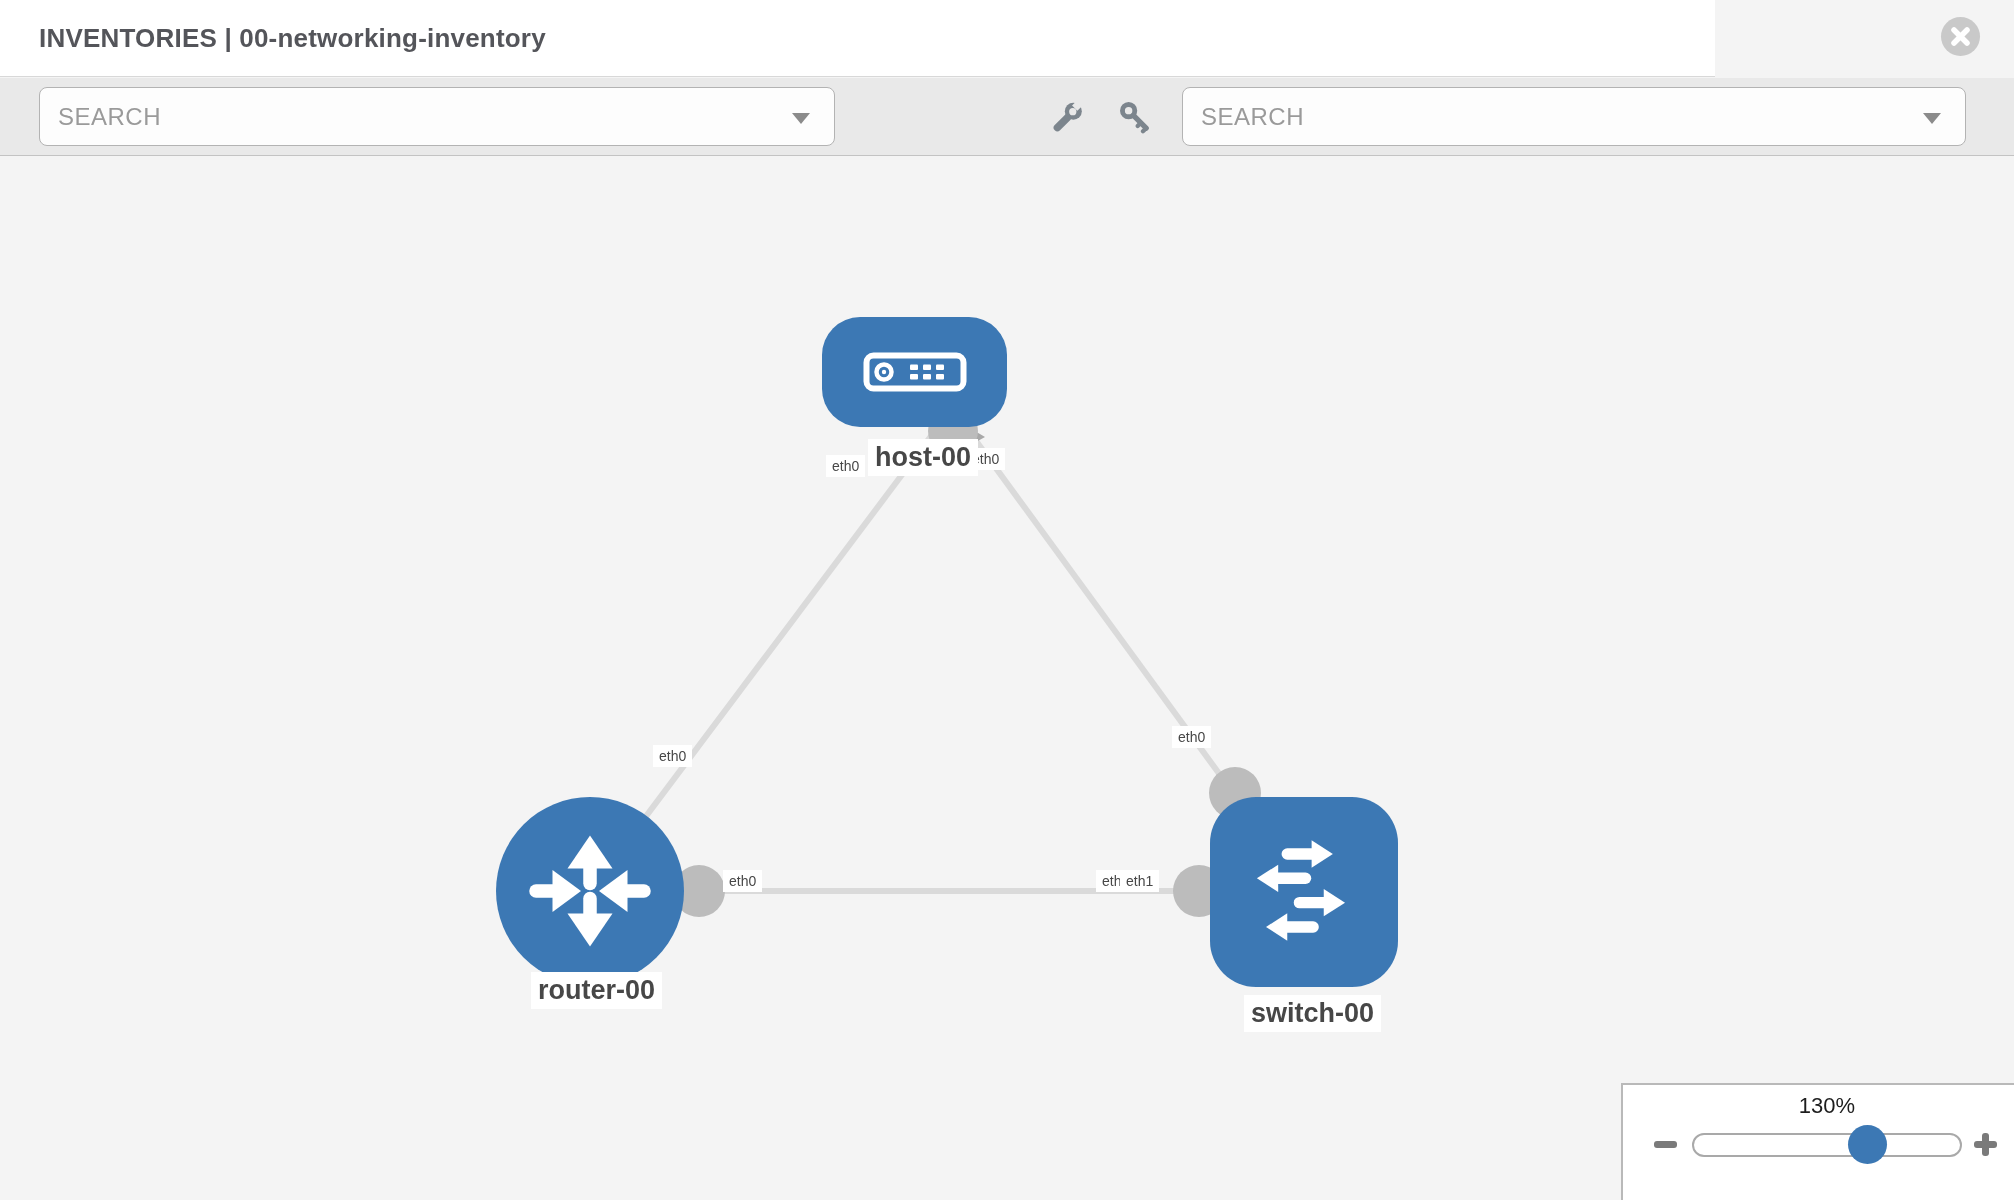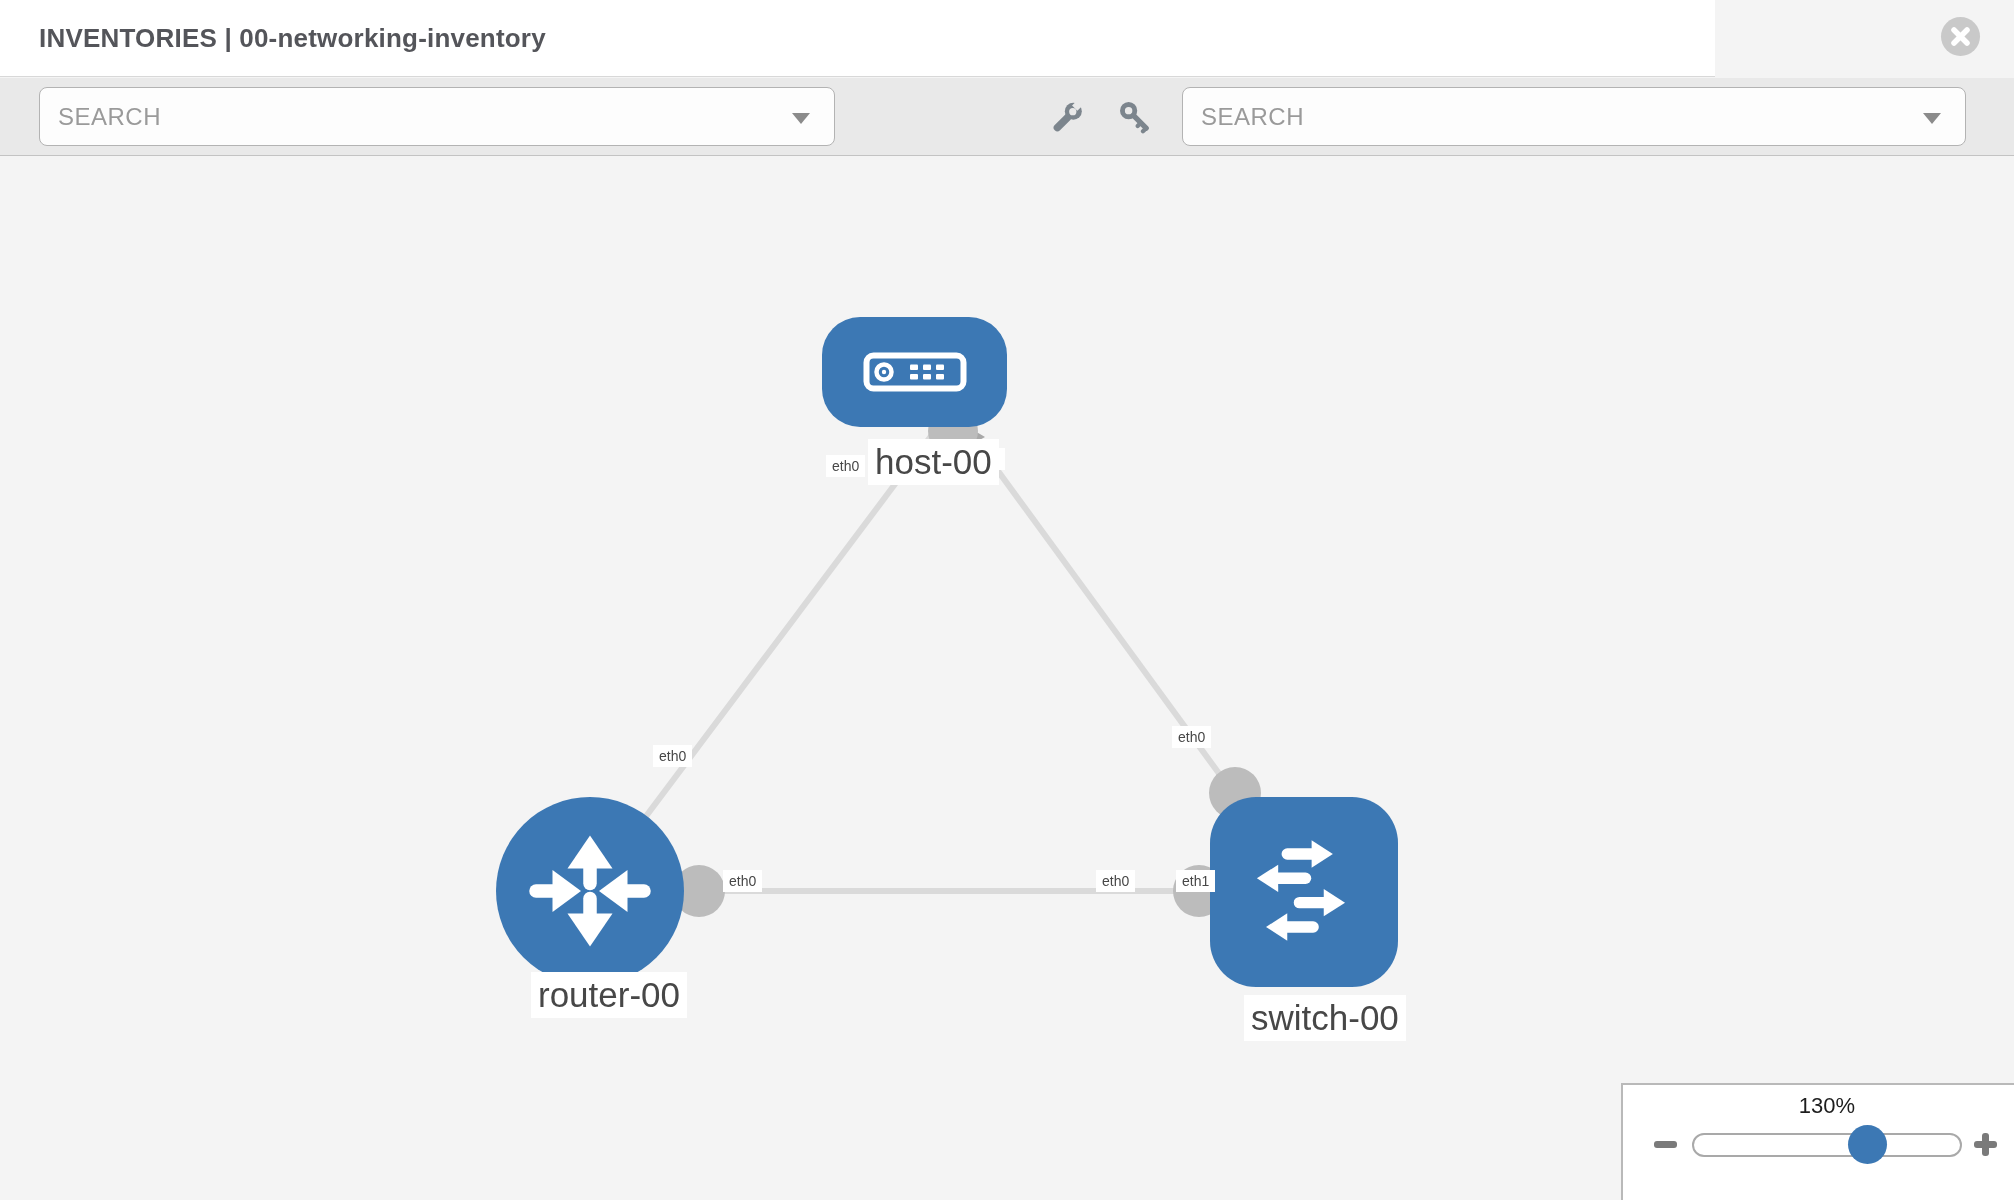--- a/index.html
+++ b/index.html
@@ -34,32 +34,32 @@
 
   
   .edges-layer { position:absolute; left:0; top:0; width:2014px; height:1200px; z-index:1; }
   .node { position:absolute; background:#3c78b4; z-index:2; cursor:pointer;
           display:flex; align-items:center; justify-content:center; }
   .node-host   { left:822px; top:317px; width:185px; height:110px; border-radius:38px; }
   .node-router { left:496px; top:797px; width:188px; height:188px; border-radius:50%; }
   .node-switch { left:1210px; top:797px; width:188px; height:190px; border-radius:46px; }
 
   .chip { position:absolute; background:#ffffff; color:#474747; white-space:nowrap; z-index:3; }
-  .chip-node { font-size:35px; padding:3px 7px; z-index:4; }
+  .chip-node { font-size:27px; padding:3px 7px; z-index:4;font-weight:bold; }
   .chip-if { font-size:14px; padding:3px 6px; }
   .chip-host   { left:868px; top:439px; }
   .chip-router { left:531px; top:972px; }
   .chip-switch { left:1244px; top:995px; }
   .chip-host-ifl { left:826px; top:455px; }
   .chip-host-ifr { left:966px; top:448px; }
   .chip-edge-rh { left:653px; top:745px; }
   .chip-edge-sh { left:1172px; top:726px; }
   .chip-router-port { left:723px; top:870px; }
   .chip-sw-back  { left:1096px; top:870px; z-index:3; }
-  .chip-sw-front { left:1176px; top:870px; z-index:4; }
+  .chip-sw-front { left:1120px; top:870px; z-index:4; }
 
   
   .zoom-panel { position:absolute; left:1621px; top:1083px; width:393px; height:151px;
                 background:#ffffff; border-left:2px solid #b9b9b9; border-top:2px solid #b9b9b9; z-index:12; }
   .zoom-level { position:absolute; left:69px; top:8px; width:270px; text-align:center;
                 font-size:22px; color:#1d1d1d; }
   .zoom-minus { position:absolute; left:31px; top:56px; width:23px; height:7px; border-radius:3px;
                 background:#7a7a7a; cursor:pointer; }
   .zoom-plus { position:absolute; left:351px; top:48px; width:23px; height:23px; cursor:pointer; }
   .zoom-plus::before { content:""; position:absolute; left:0; top:8px; width:23px; height:7px;

